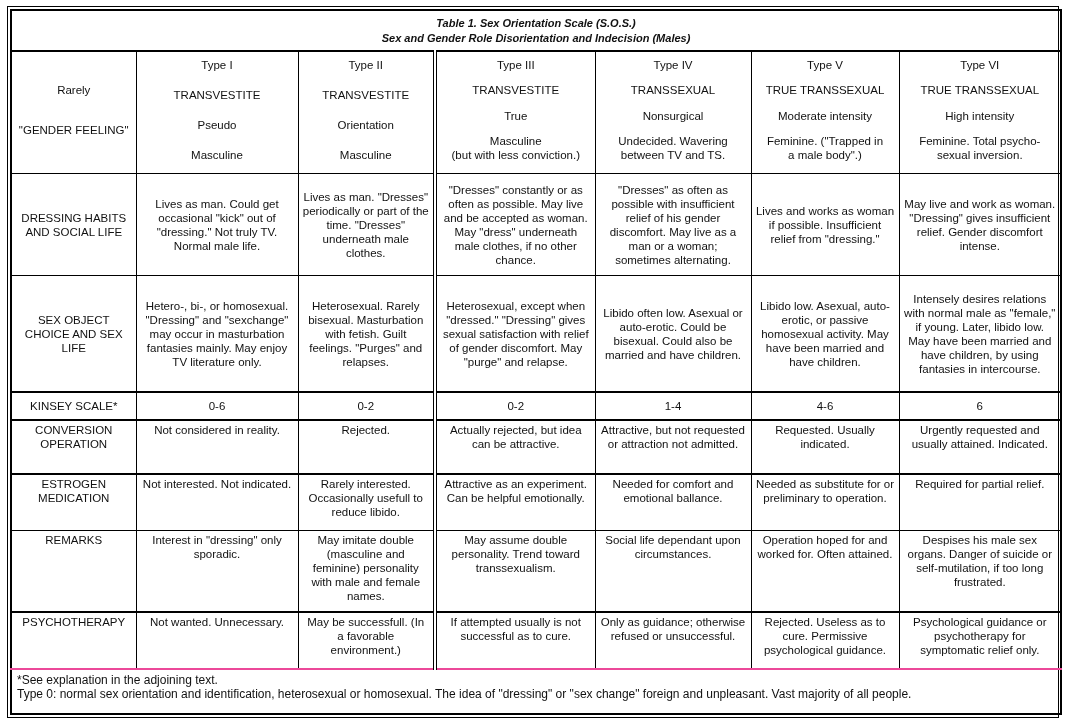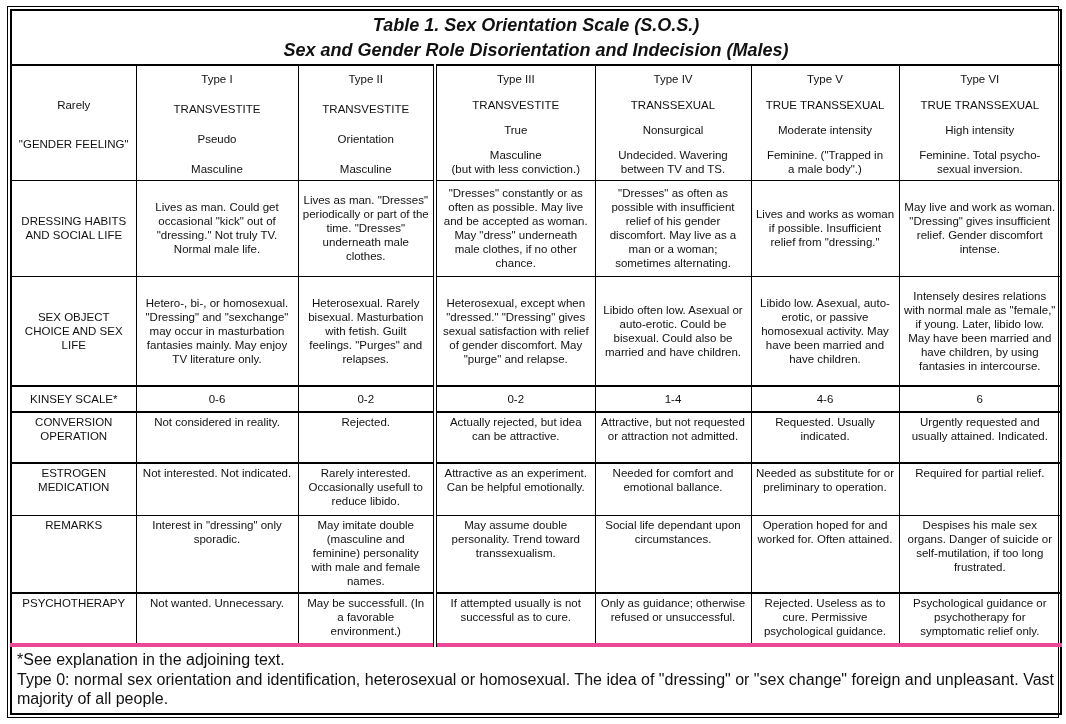--- a/index.html
+++ b/index.html
@@ -24,40 +24,40 @@
   td {
     border: 1px solid #000;
     padding: 2px 4px;
     text-align: center;
     vertical-align: middle;
     font-size: 11.5px;
     line-height: 1.22;
     overflow: hidden;
   }
   td.title-cell {
-    font-size: 18px; font-weight: bold; font-style: italic;
+    font-size: 11px; font-weight: bold; font-style: italic;
     border-bottom: 2px solid #000;
     line-height: 1.35;
   }
   td.group-cell { font-weight: bold; font-size: 12px; border-bottom: 2px solid #000; }
   td.row-label { font-size: 11.5px; }
   tr.profile-row td { vertical-align: top; }
   .pcol {
     display: flex; flex-direction: column;
     justify-content: space-between;
     height: 108px; padding-top: 4px; box-sizing: border-box;
   }
   .pcol span { white-space: pre-line; }
   td.dblL { border-left: 4px double #000; }
   td.thick-bottom { border-bottom: 2px solid #000; }
   td.footer-cell {
     text-align: left; vertical-align: top;
-    border-top: 4px solid #ec4899;
+    border-top: 2px solid #ec4899;
     padding: 3px 5px;
-    font-size: 16px;
+    font-size: 12px;
   }
 </style>
 </head>
 <body>
 
 <div class="frame">
 <table class="sos">
   <colgroup>
     <col style="width:125px">
         <col style="width:162px">

